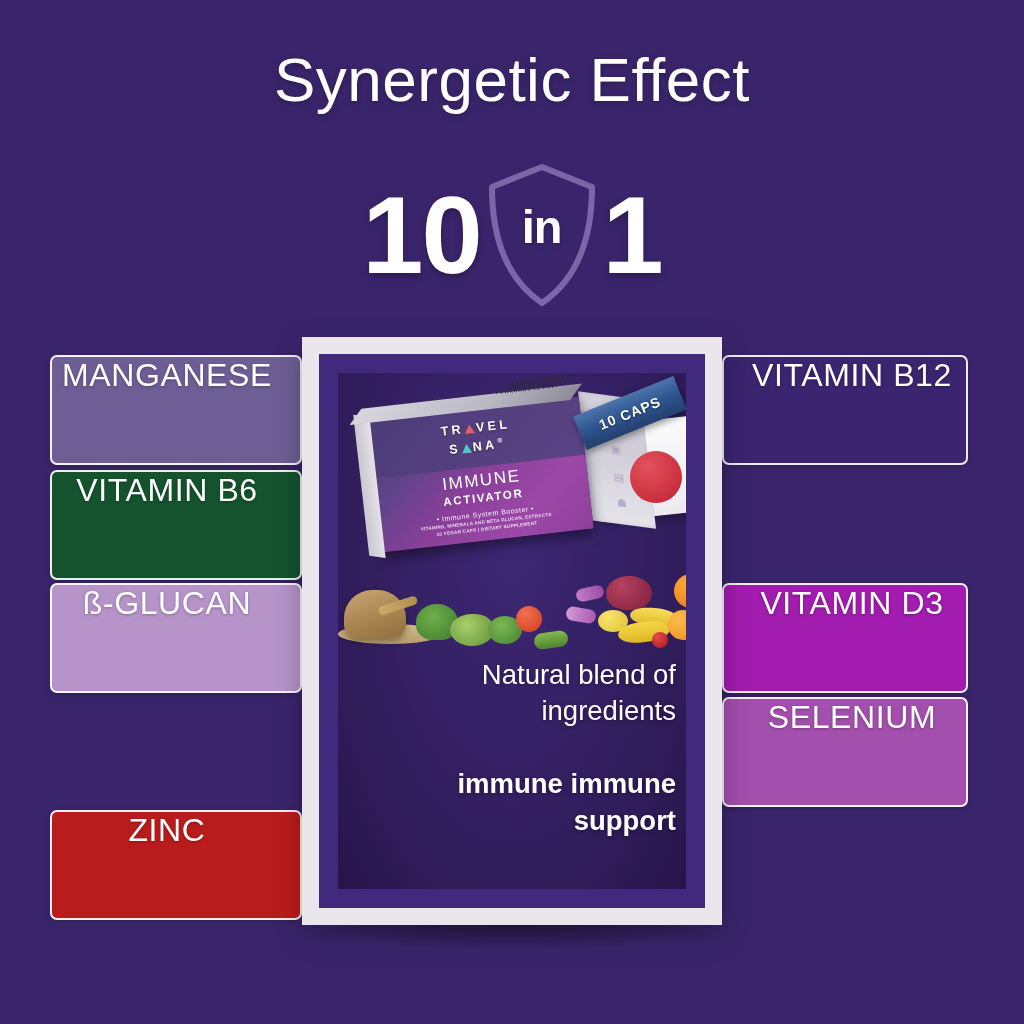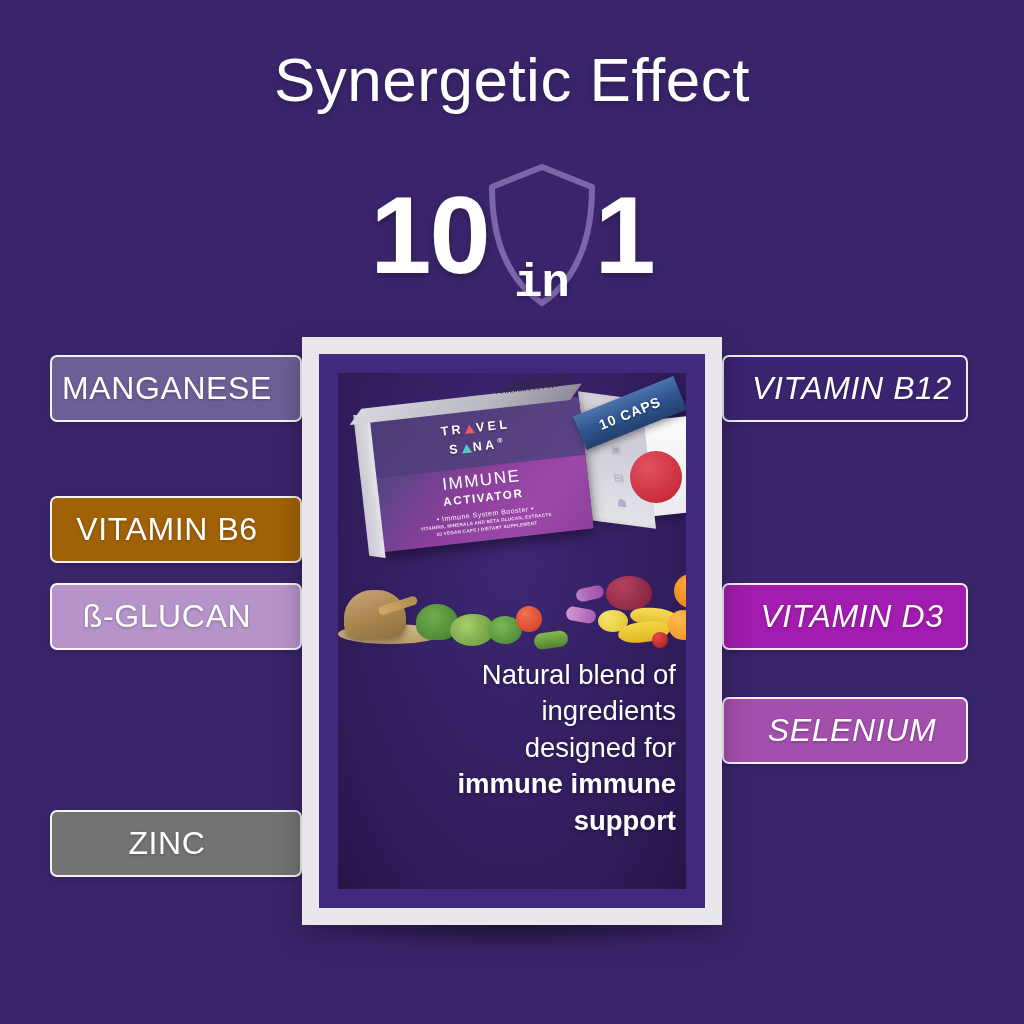--- a/index.html
+++ b/index.html
@@ -28,71 +28,70 @@
     letter-spacing:0.5px;
     color:#ffffff;
     text-shadow:0 2px 6px rgba(0,0,0,0.28);
   }
 
   
   .tenin1 {
     position:absolute;
     top:160px; left:0; width:1024px; height:150px;
     display:flex; align-items:center; justify-content:center;
+    gap:8px;
   }
   .bignum {
     font-size:110px;
     font-weight:700;
     color:#ffffff;
     line-height:1;
     letter-spacing:-2px;
     text-shadow:0 3px 7px rgba(0,0,0,0.30);
   }
   .shield-wrap {
     position:relative;
     width:118px; height:150px;
-    display:flex; align-items:flex-end; justify-content:center;
+    display:flex; align-items:center; justify-content:center;
     margin:0 -6px;
-    font-family:Liberation Mono, monospace;
   }
   .shield-wrap svg { position:absolute; top:0; left:0; }
   .in-word {
     position:relative;
     z-index:2;
     font-size:47px;
     font-weight:700;
     color:#ffffff;
     letter-spacing:-1px;
     margin-top:-18px;
     text-shadow:0 2px 5px rgba(0,0,0,0.28);
   }
 
   
   .bar {
     position:absolute;
-    height:67px;
+    height:110px;
     border:2px solid rgba(255,255,255,0.92);
     border-radius:7px;
     display:flex;
-    align-items:center;
     justify-content:center;
     box-shadow:0 2px 6px rgba(0,0,0,0.18);
   }
   .bar .lbl {
     font-size:32px;
     font-weight:400;
     color:#ffffff;
     letter-spacing:0.6px;
     white-space:nowrap;
     text-shadow:0 1px 3px rgba(0,0,0,0.28);
   }
   .bar.left  { left:50px;  width:252px; }
   .bar.left .lbl  { margin-right:18px; }
   .bar.right { left:722px; width:246px; }
-  .bar.right .lbl { margin-left:14px;font-style:italic; }
+  .bar.right .lbl { margin-left:14px; }
 
   
   .frame {
     position:absolute;
     left:302px; top:337px;
     width:420px; height:588px;
     background:#e9e7ec;
     padding:17px;
     box-shadow:0 10px 26px rgba(0,0,0,0.30);
     z-index:5;
@@ -315,27 +314,27 @@
         <path d="M59 7 L109 27 C109 84 90 122 59 143 C28 122 9 84 9 27 Z" fill="none" stroke="#7b66a8" stroke-width="6" stroke-linejoin="round"></path>
       </svg>
       <span class="in-word">in</span>
     </span>
     <span class="bignum">1</span>
   </div>
 
   <div class="bar left" style="top:355px;background:#6d5f96">
     <span class="lbl">MANGANESE</span>
   </div>
-  <div class="bar left" style="top:496px;background:#a16207">
+  <div class="bar left" style="top:470px;background:#14532d">
     <span class="lbl">VITAMIN B6</span>
   </div>
   <div class="bar left" style="top:583px;background:#b694ca">
     <span class="lbl">ß-GLUCAN</span>
   </div>
-  <div class="bar left" style="top:810px;background:#737373">
+  <div class="bar left" style="top:810px;background:#b91c1c">
     <span class="lbl">ZINC</span>
   </div>
 
   <div class="bar right" style="top:355px;background:#3b2470">
     <span class="lbl">VITAMIN B12</span>
   </div>
   <div class="bar right" style="top:583px;background:#a21caf">
     <span class="lbl">VITAMIN D3</span>
   </div>
   <div class="bar right" style="top:697px;background:#a34fad">
@@ -408,21 +407,21 @@
 
             <div class="blob orange2"></div>
 
             <div class="blob cherry"></div>
           </div>
         </div>
 
         <div class="caption">
           <span>Natural blend of</span><br>
           <span>ingredients</span><br>
-          <span>designed for</span><br>
+          <br>
           <b>immune immune</b><br>
           <b>support</b>
         </div>
 
       </div>
     </div>
   </div>
 
 </div>
 

